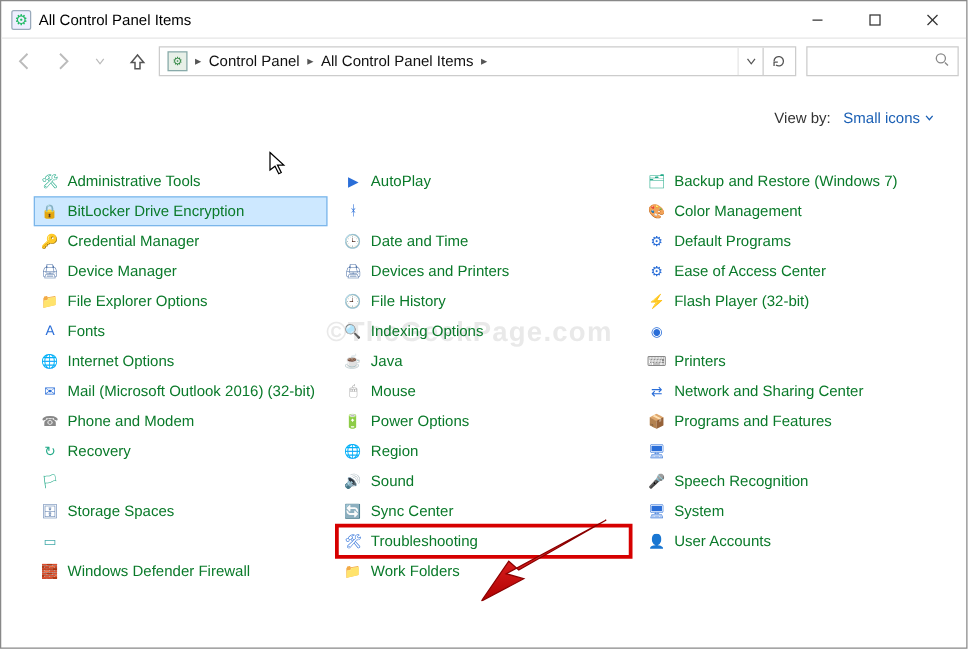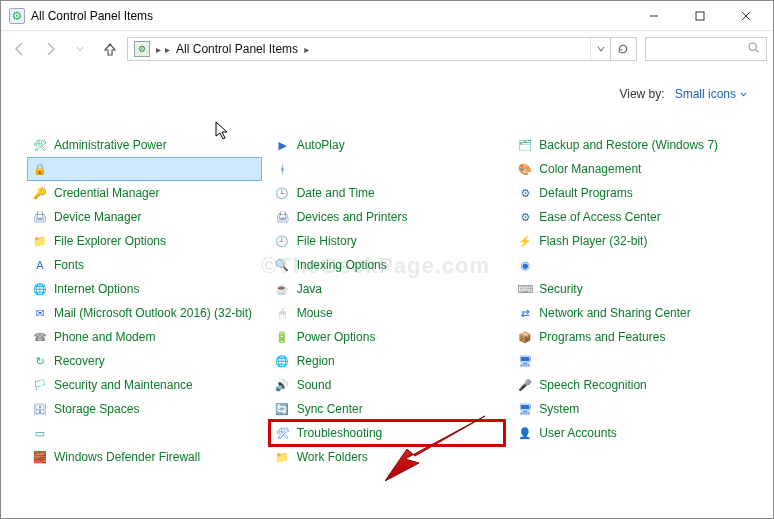--- a/index.html
+++ b/index.html
@@ -181,20 +181,23 @@
   </div>
   <div class="navarrow" style="color:#555">
     <svg viewBox="0 0 16 16">
         <path d="M8 3 L3 9 H6 V14 H10 V9 H13 Z" fill="none" stroke="currentColor" stroke-width="1.2"></path>
       </svg>
   </div>
 
   <div class="addr">
     <div class="addr-icon">⚙</div>
     <span class="crumb-sep">▸</span>
+    <div class="crumb">
+      <span>Control Panel</span>
+    </div>
     <span class="crumb-sep">▸</span>
     <div class="crumb">
       <span>All Control Panel Items</span>
     </div>
     <span class="crumb-sep">▸</span>
     <div class="spacer"></div>
     <div class="dropdown">
       <svg width="8" height="8" viewBox="0 0 8 8">
           <path d="M1 2 L4 6 L7 2" fill="none" stroke="currentColor" stroke-width="1"></path>
         </svg>
@@ -229,24 +232,25 @@
             <path d="M1 2 L4 5.5 L7 2" fill="none" stroke="#1a5fb4" stroke-width="1.2"></path>
           </svg>
       </span>
     </div>
   </div>
 
   <div class="columns" id="cols">
       <div class="col">
         <div class="item">
           <div class="ico" style="color: rgb(34, 170, 136);">🛠</div>
-          <div class="label">Administrative Power</div>
+          <div class="label">Administrative Tools</div>
         </div>
         <div class="item selected">
           <div class="ico" style="color: rgb(204, 153, 0);">🔒</div>
+          <div class="label">BitLocker Drive Encryption</div>
         </div>
         <div class="item">
           <div class="ico" style="color: rgb(204, 153, 0);">🔑</div>
           <div class="label">Credential Manager</div>
         </div>
         <div class="item">
           <div class="ico" style="color: rgb(85, 119, 170);">🖨</div>
           <div class="label">Device Manager</div>
         </div>
         <div class="item">
@@ -268,21 +272,20 @@
         <div class="item">
           <div class="ico" style="color: rgb(136, 136, 136);">☎</div>
           <div class="label">Phone and Modem</div>
         </div>
         <div class="item">
           <div class="ico" style="color: rgb(34, 170, 136);">↻</div>
           <div class="label">Recovery</div>
         </div>
         <div class="item">
           <div class="ico" style="color: rgb(34, 170, 136);">🏳</div>
-          <div class="label">Security and Maintenance</div>
         </div>
         <div class="item">
           <div class="ico" style="color: rgb(85, 119, 170);">🗄</div>
           <div class="label">Storage Spaces</div>
         </div>
         <div class="item">
           <div class="ico" style="color: rgb(68, 170, 170);">▭</div>
         </div>
         <div class="item">
           <div class="ico" style="color: rgb(204, 119, 0);">🧱</div>
@@ -365,21 +368,21 @@
         </div>
         <div class="item">
           <div class="ico" style="color: rgb(204, 0, 0);">⚡</div>
           <div class="label">Flash Player (32-bit)</div>
         </div>
         <div class="item">
           <div class="ico" style="color: rgb(42, 110, 216);">◉</div>
         </div>
         <div class="item">
           <div class="ico" style="color: rgb(136, 136, 136);">⌨</div>
-          <div class="label">Security</div>
+          <div class="label">Printers</div>
         </div>
         <div class="item">
           <div class="ico" style="color: rgb(42, 110, 216);">⇄</div>
           <div class="label">Network and Sharing Center</div>
         </div>
         <div class="item">
           <div class="ico" style="color: rgb(204, 153, 0);">📦</div>
           <div class="label">Programs and Features</div>
         </div>
         <div class="item">

